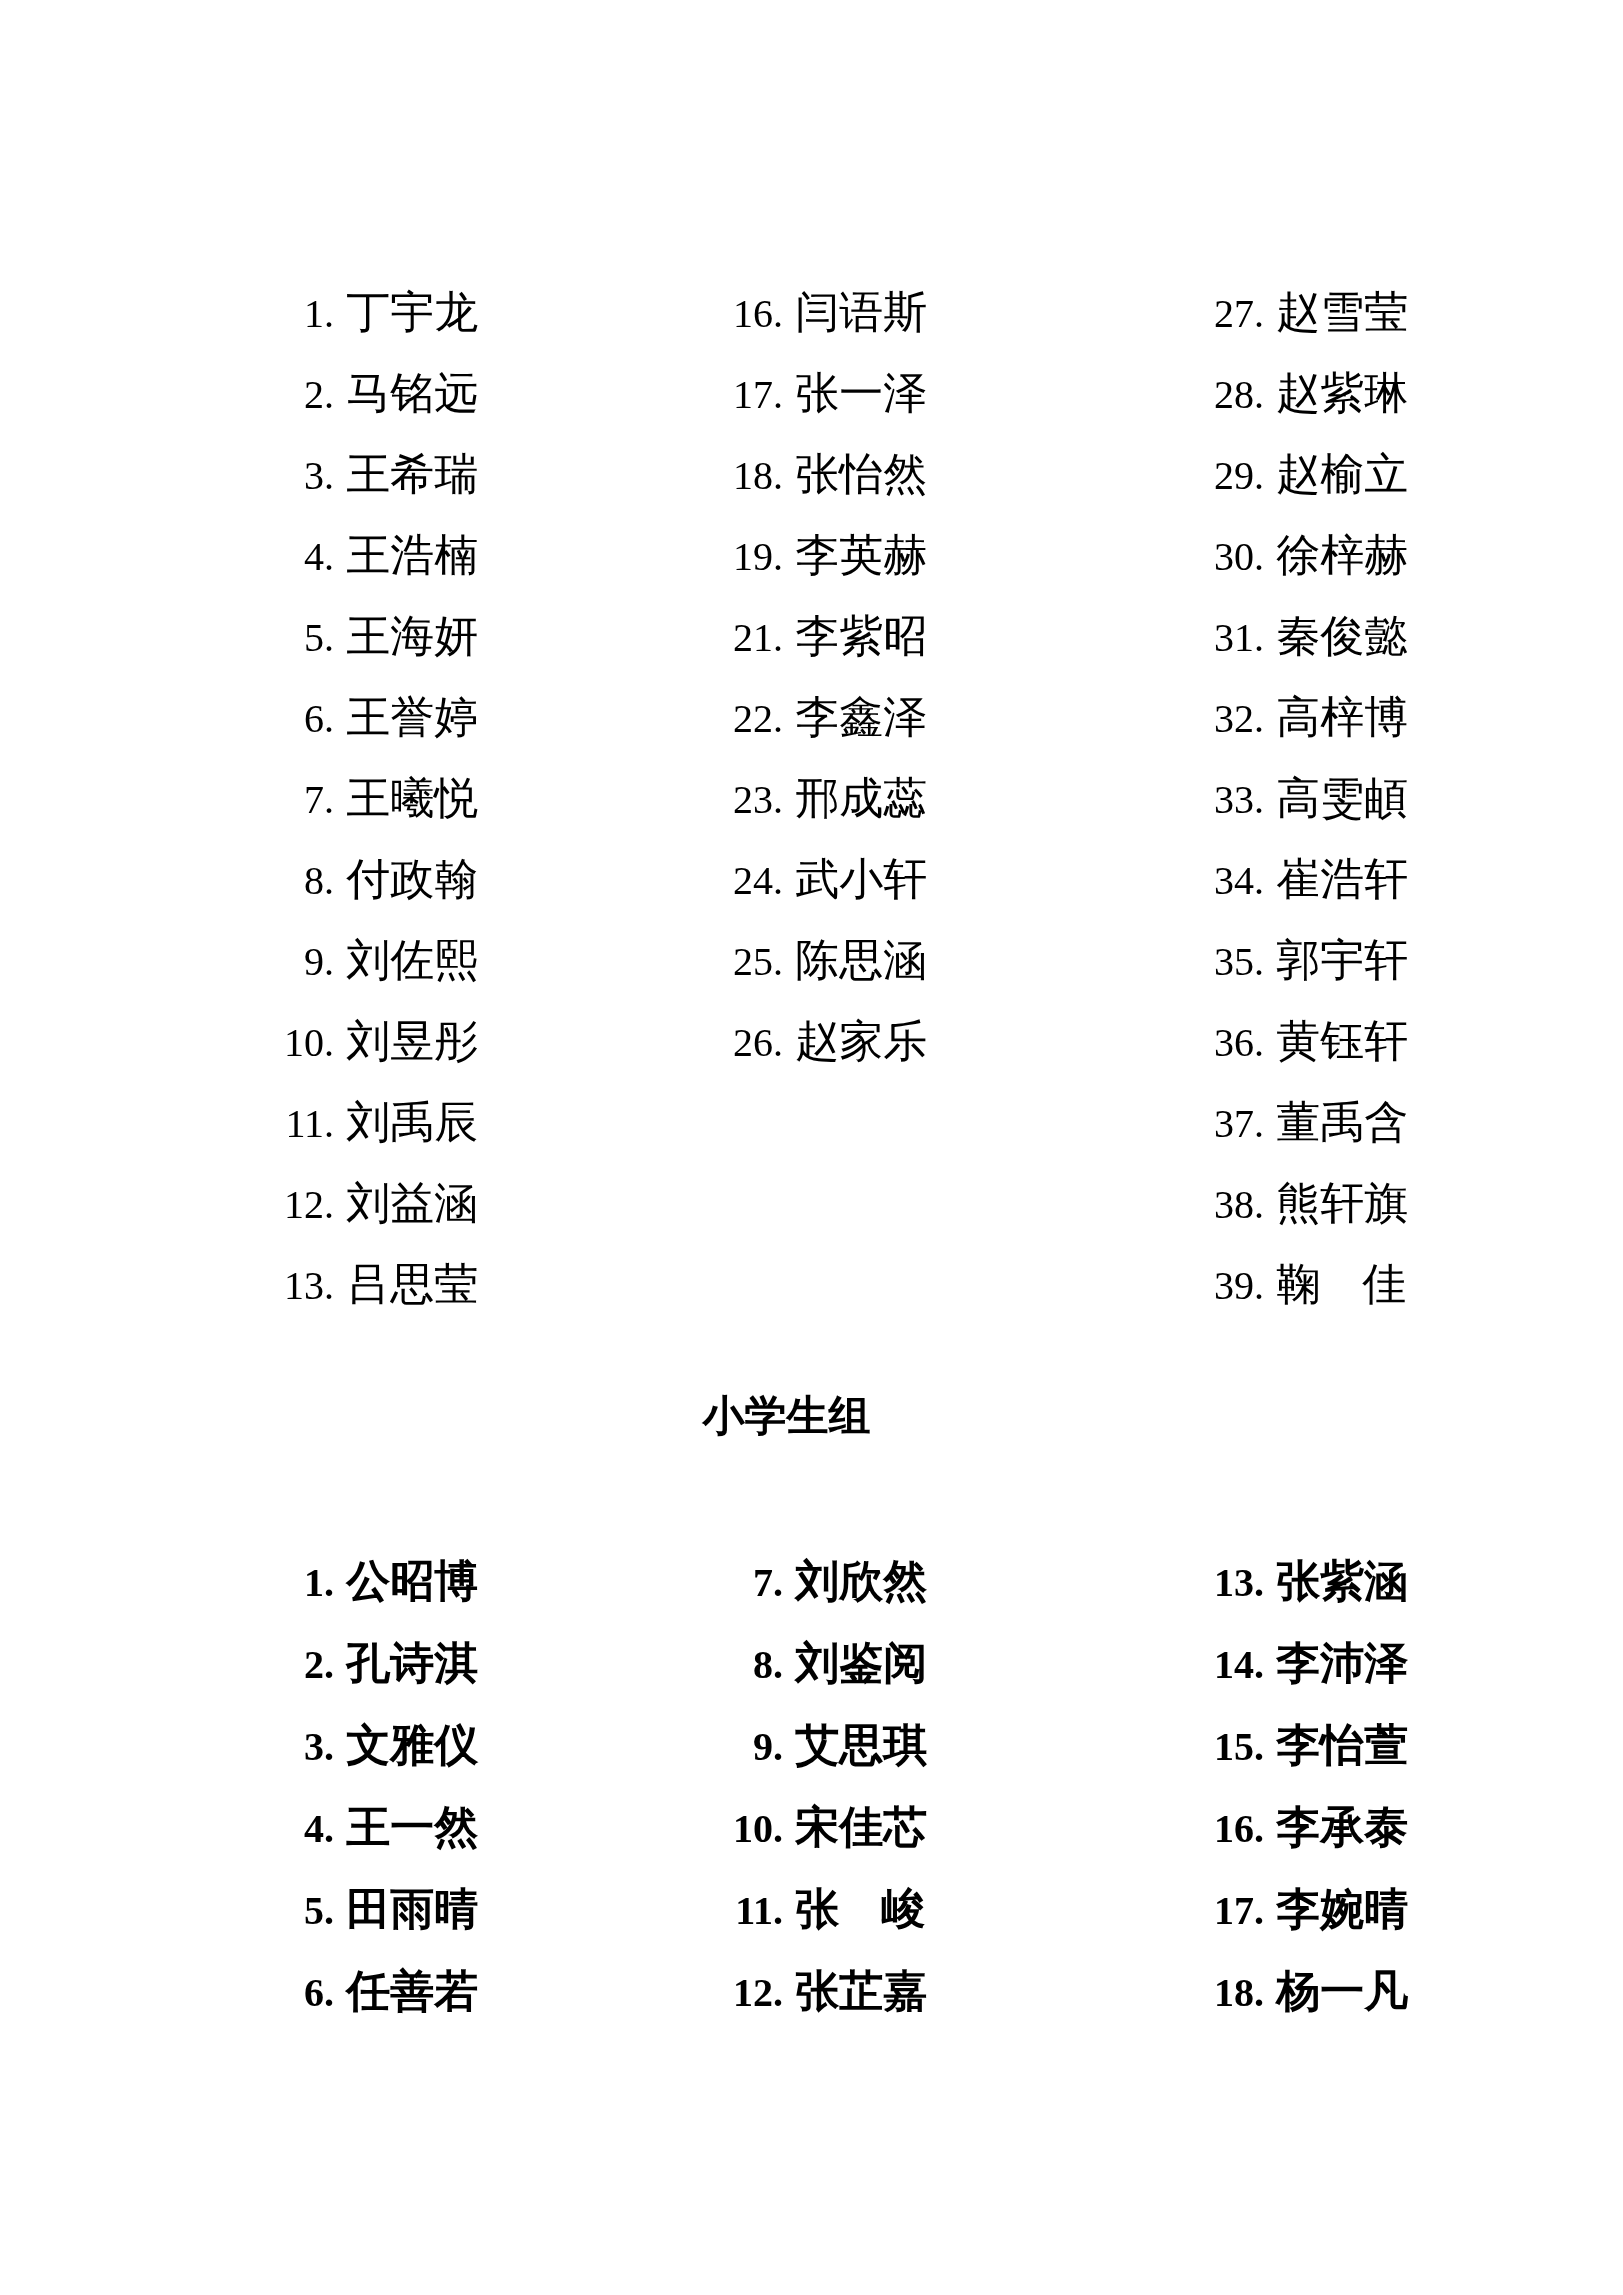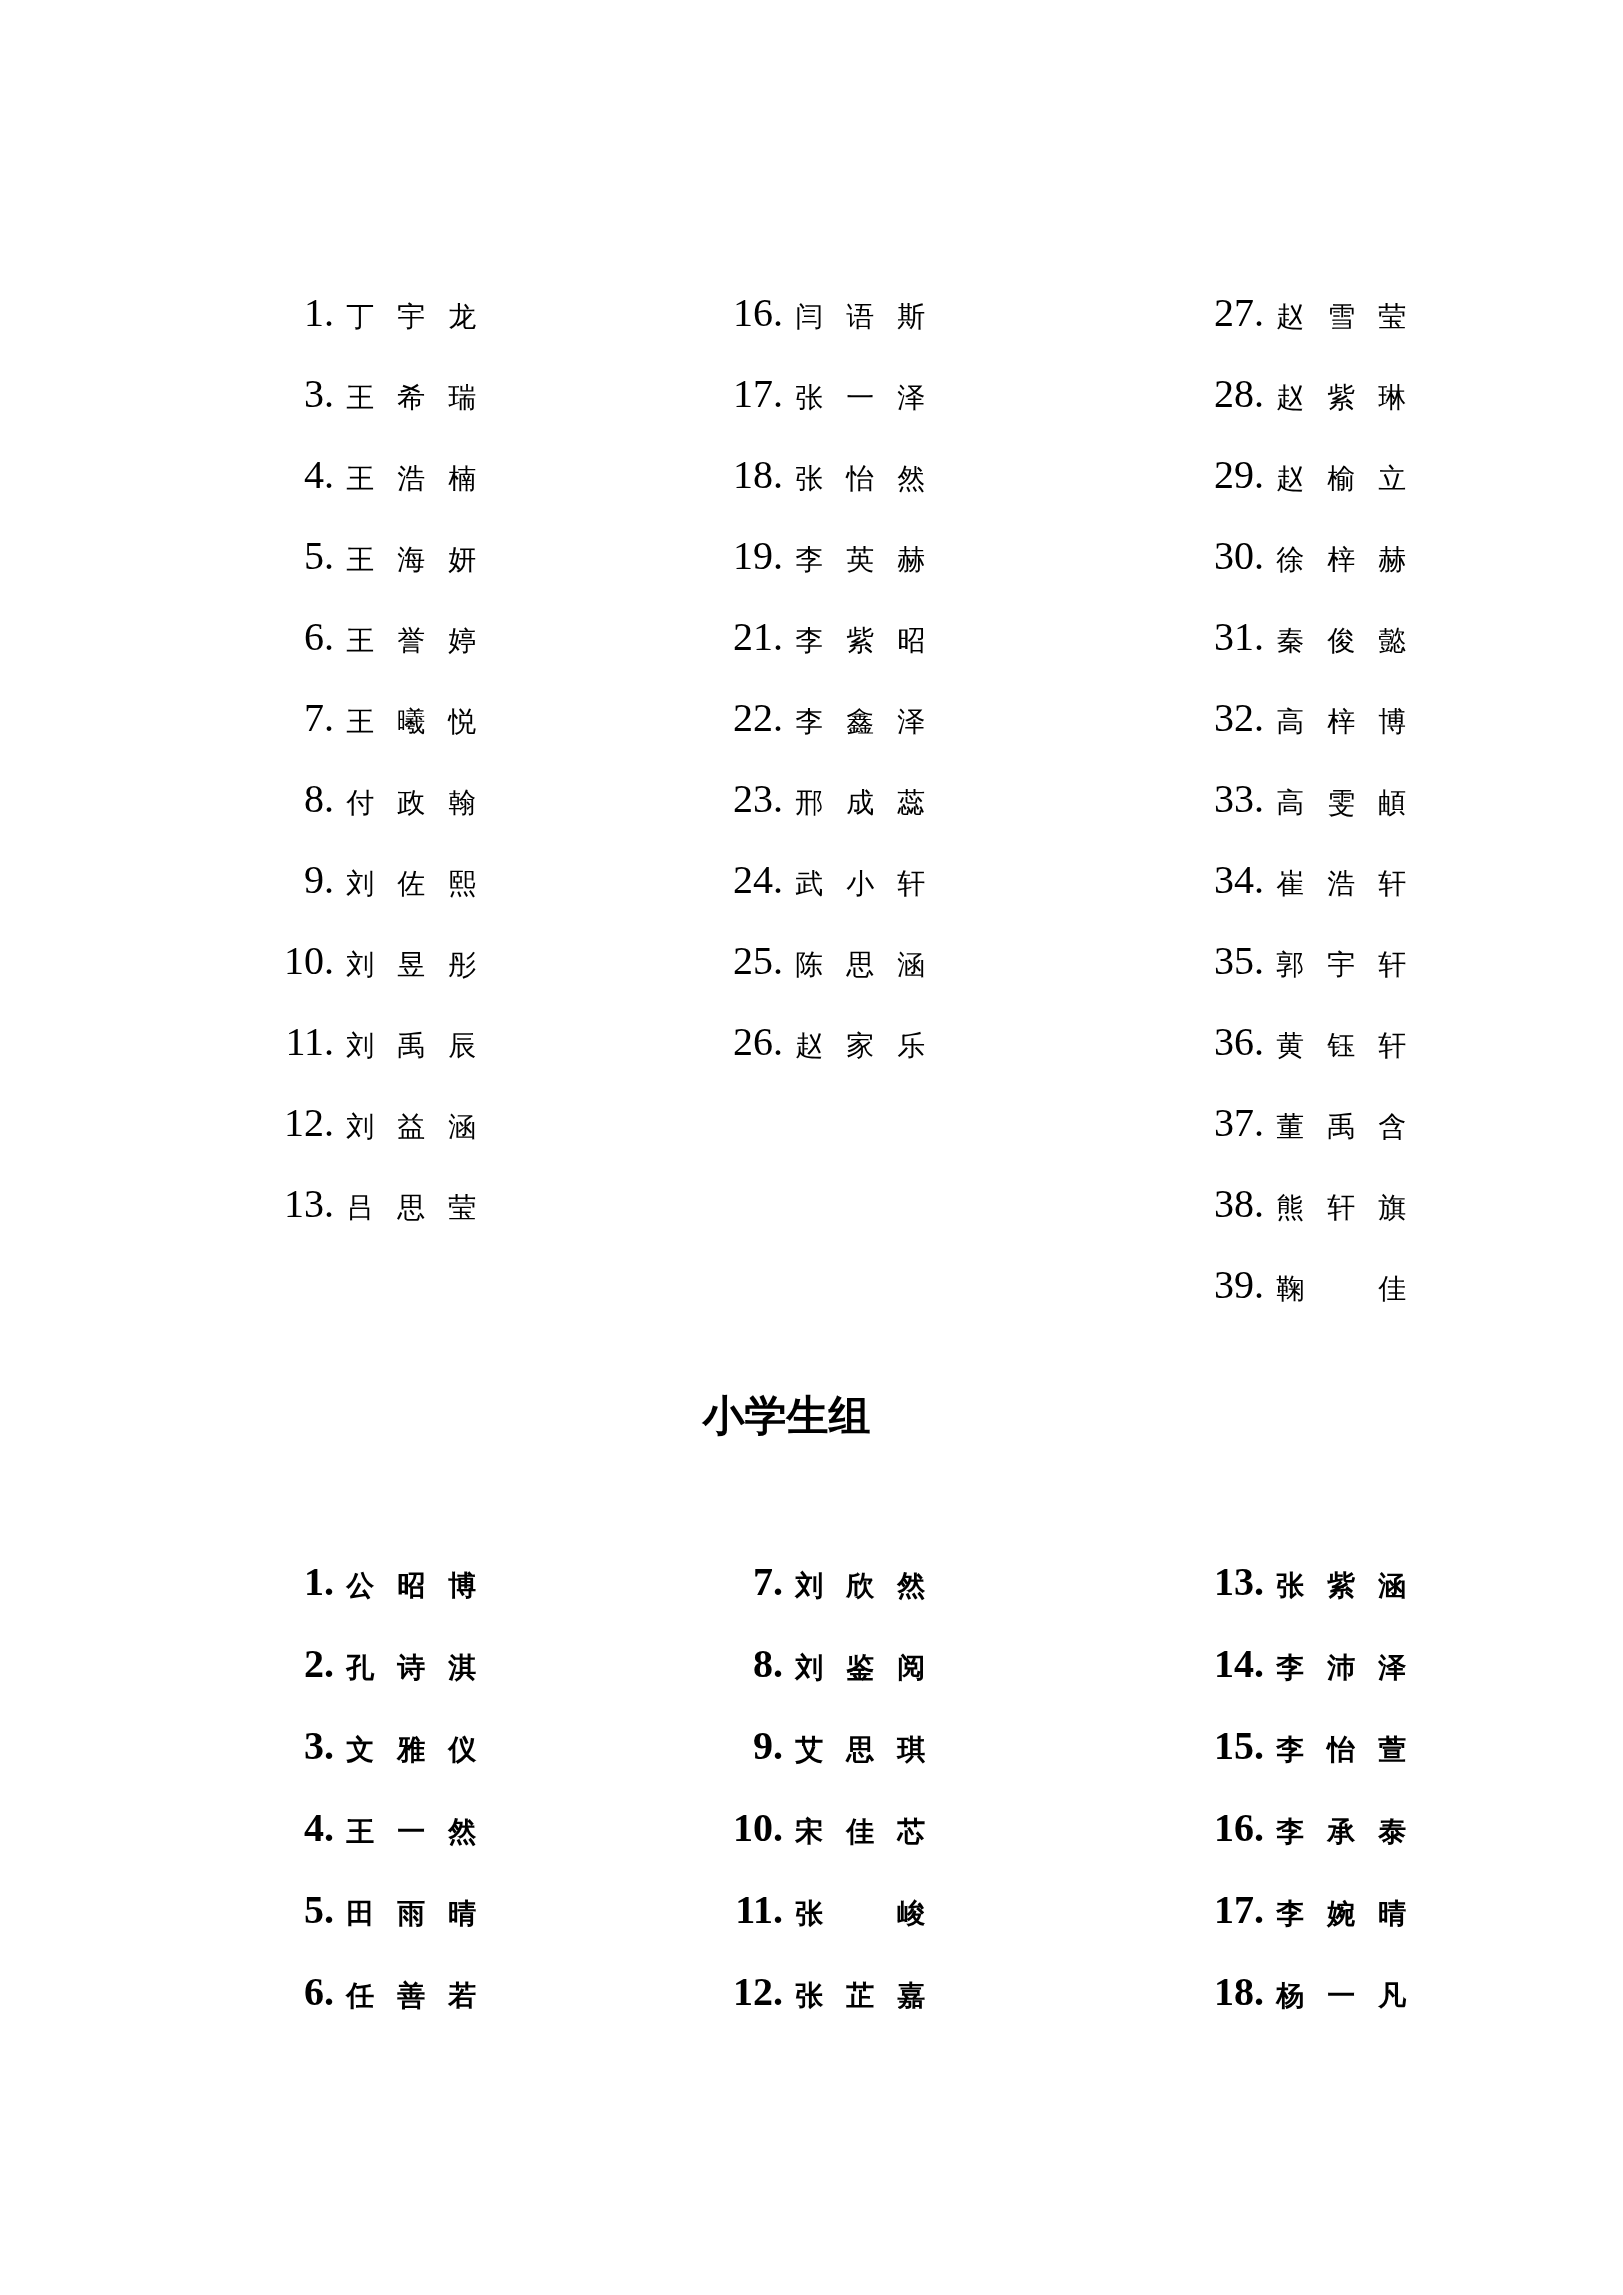--- a/index.html
+++ b/index.html
@@ -28,21 +28,21 @@
     text-align: right;
     font-family: "Liberation Serif", "DejaVu Serif", serif;
     font-size: 40px;
     vertical-align: baseline;
   }
   .sp { display: inline-block; width: 12.3px; }
   .name {
     display: inline-block;
     width: 130px;
     font-family: "Liberation Serif", "DejaVu Serif", serif;
-    font-size: 28px;
+    font-size: 44px;
     text-align: justify;
     text-align-last: justify;
     vertical-align: baseline;
   }
   .heading {
     position: absolute;
     top: 1388px;
     left: 0;
     width: 100%;
     text-align: center;
@@ -54,20 +54,21 @@
     color: #000000;
   }
 </style>
 </head>
 <body>
 
 <main>
   <section class="list g1" id="group1">
       <div class="col c1">
         <div class="row"><span class="num">1.</span><span class="sp"></span><span class="name">丁宇龙</span></div>
+        <div class="row"><span class="num">2.</span><span class="sp"></span><span class="name">马铭远</span></div>
         <div class="row"><span class="num">3.</span><span class="sp"></span><span class="name">王希瑞</span></div>
         <div class="row"><span class="num">4.</span><span class="sp"></span><span class="name">王浩楠</span></div>
         <div class="row"><span class="num">5.</span><span class="sp"></span><span class="name">王海妍</span></div>
         <div class="row"><span class="num">6.</span><span class="sp"></span><span class="name">王誉婷</span></div>
         <div class="row"><span class="num">7.</span><span class="sp"></span><span class="name">王曦悦</span></div>
         <div class="row"><span class="num">8.</span><span class="sp"></span><span class="name">付政翰</span></div>
         <div class="row"><span class="num">9.</span><span class="sp"></span><span class="name">刘佐熙</span></div>
         <div class="row"><span class="num">10.</span><span class="sp"></span><span class="name">刘昱彤</span></div>
         <div class="row"><span class="num">11.</span><span class="sp"></span><span class="name">刘禹辰</span></div>
         <div class="row"><span class="num">12.</span><span class="sp"></span><span class="name">刘益涵</span></div>

